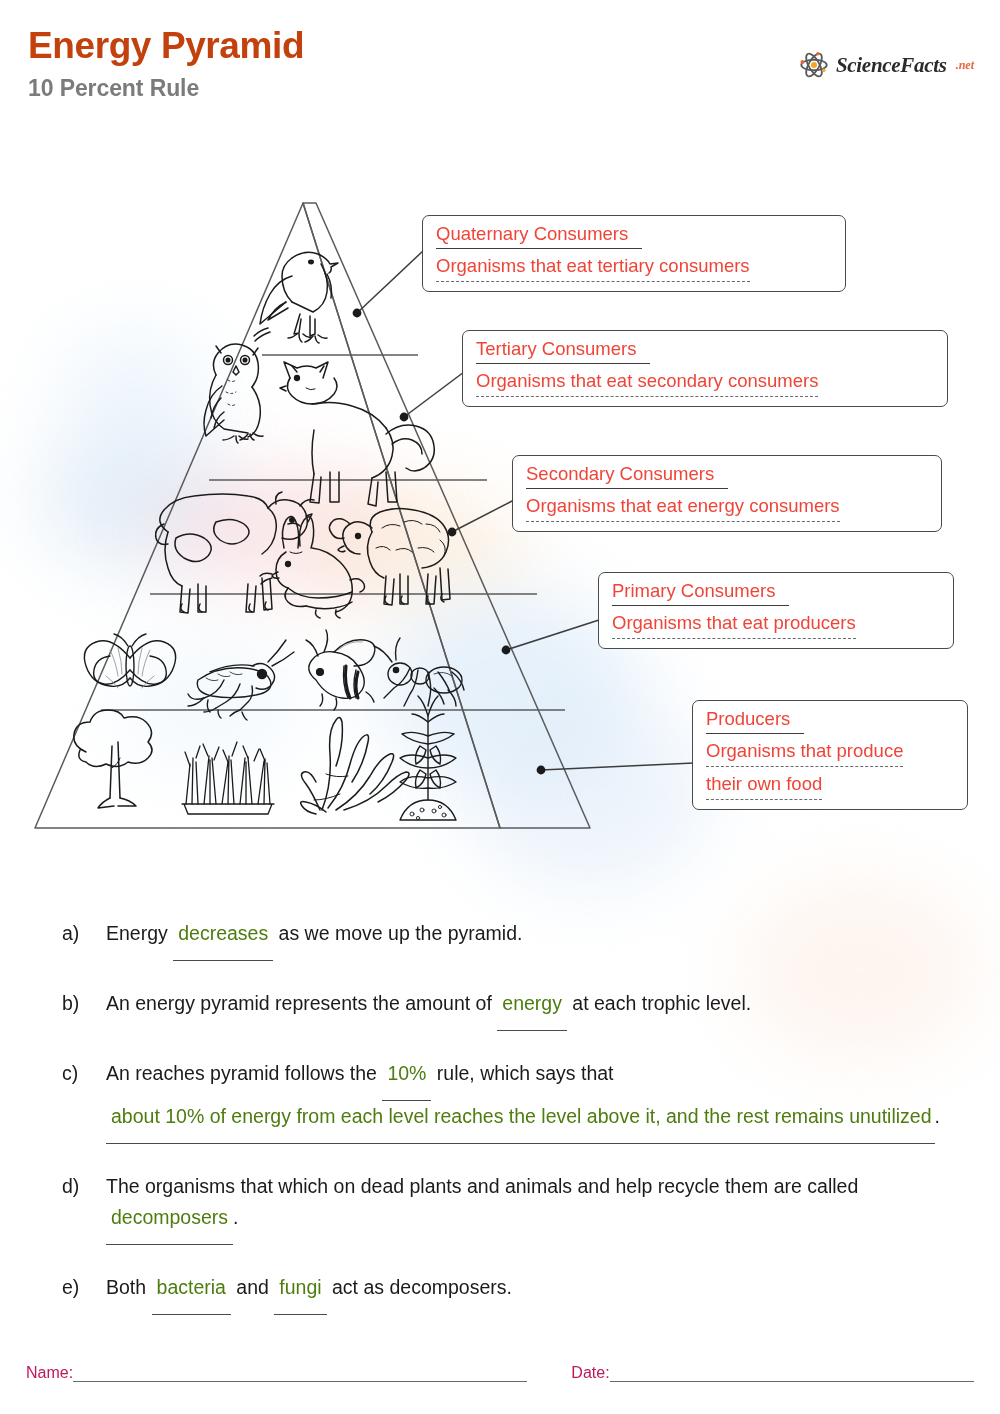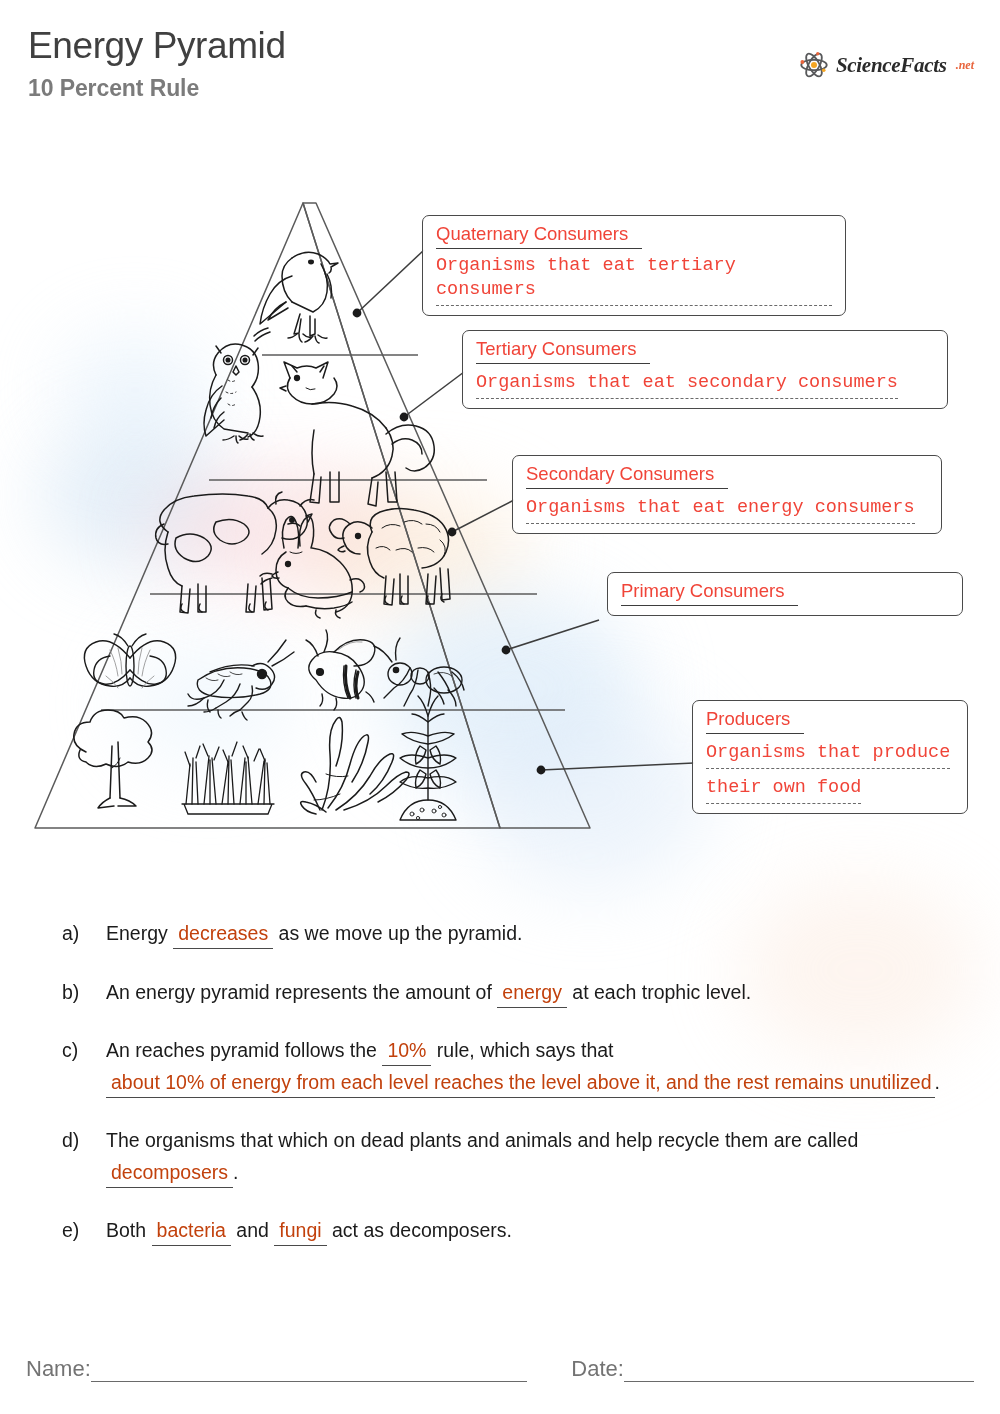--- a/index.html
+++ b/index.html
@@ -20,21 +20,21 @@
   .wash-c { left: 300px; top: 490px; width: 230px; height: 120px; background: #fae3c8; opacity: .50; }
   .wash-d { left: 380px; top: 590px; width: 260px; height: 200px; background: #d2e6f7; opacity: .55; }
   .wash-e { left: 470px; top: 700px; width: 240px; height: 190px; background: #dbe9f8; opacity: .50; }
   .wash-f { left: 120px; top: 640px; width: 180px; height: 130px; background: #e2f0fb; opacity: .40; }
   .wash-g { left: 740px; top: 880px; width: 240px; height: 180px; background: #fbe6d8; opacity: .40; }
   .wash-h { left: 60px;  top: 330px; width: 150px; height: 120px; background: #dcecfa; opacity: .45; }
 
   
   .header { position: absolute; left: 28px; top: 26px; }
   .title {
-    font-size: 37px; font-weight: normal; color: #404040;
+    font-size: 37px; font-weight: bold; color: #c2410c;
     letter-spacing: -0.4px; line-height: 1.08;
   }
   .subtitle {
     font-size: 23px; font-weight: bold; color: #7b7b7b;
     margin-top: 9px; letter-spacing: -0.1px;
   }
 
   .logo { position: absolute; right: 26px; top: 50px; display: flex; align-items: center; gap: 7px; justify-content: space-between; }
   .logo-mark { width: 30px; height: 30px; flex: none; }
   .logo-text { font-family: "Liberation Serif", serif; font-style: italic; font-weight: bold;
@@ -61,46 +61,45 @@
     padding-bottom: 2px; padding-right: 14px;
   }
   .callout-desc {
     color: #f04438; font-size: 18.5px; line-height: 1.30;
     display: block; margin-top: 5px;
   }
   .callout-desc span {
     display: inline-block;
     border-bottom: 1.8px dashed #6a6a6a;
     padding-bottom: 3px;
-    font-family: Liberation Mono, monospace;
   }
 
   #callout-0 { left: 422px; top: 35px;  width: 424px; }
   #callout-1 { left: 462px; top: 150px; width: 486px; }
   #callout-2 { left: 512px; top: 275px; width: 430px; }
-  #callout-3 { left: 598px; top: 392px; width: 356px; margin-left: 9px; }
+  #callout-3 { left: 598px; top: 392px; width: 356px; }
   #callout-4 { left: 692px; top: 520px; width: 276px; }
 
   
   .questions { position: absolute; left: 62px; top: 918px; width: 890px; }
   .q-row { display: flex; margin-bottom: 27px; font-size: 19.5px; color: #1b1b1b; line-height: 1.62; }
   .q-label { width: 44px; flex: none; }
   .q-body { flex: 1; }
   .ans {
-    color: #c2410c;
+    color: #4d7c0f;
     border-bottom: 1.7px solid #4a4a4a;
-    padding: 0 5px 2px 5px;
+    padding: 0 5px 14px 5px;
     display: inline-block;
     line-height: 1.28;
   }
   .ans-wide { padding-right: 3px; }
 
   
   .footer { position: absolute; left: 26px; bottom: 32px; width: 948px;
-            display: flex; align-items: flex-end; font-size: 22px; color: #737373; text-align: center; }
+            display: flex; align-items: flex-end; font-size: 16px; color: #be185d; text-align: center; }
   .f-label { flex: none; }
   .f-line { border-bottom: 1.6px solid #6a6a6a; height: 16px; }
   .f-line-name { width: 455px; margin-right: 44px; }
   .f-line-date { width: 365px; }
 </style>
 </head>
 <body>
 
 <div class="wash wash-a"></div>
 <div class="wash wash-b"></div>
@@ -375,20 +374,21 @@
     <div class="callout-desc"><span>Organisms that eat secondary consumers</span></div>
   </div>
 
   <div class="callout" id="callout-2">
     <div class="callout-title">Secondary Consumers</div>
     <div class="callout-desc"><span>Organisms that eat energy consumers</span></div>
   </div>
 
   <div class="callout" id="callout-3">
     <div class="callout-title">Primary Consumers</div>
+    <div class="callout-desc"><span>Organisms that eat producers</span></div>
   </div>
 
   <div class="callout" id="callout-4">
     <div class="callout-title">Producers</div>
     <div class="callout-desc"><span>Organisms that produce</span></div>
     <div class="callout-desc"><span>their own food</span></div>
   </div>
 </div>
 
 <div class="questions" id="questions">

